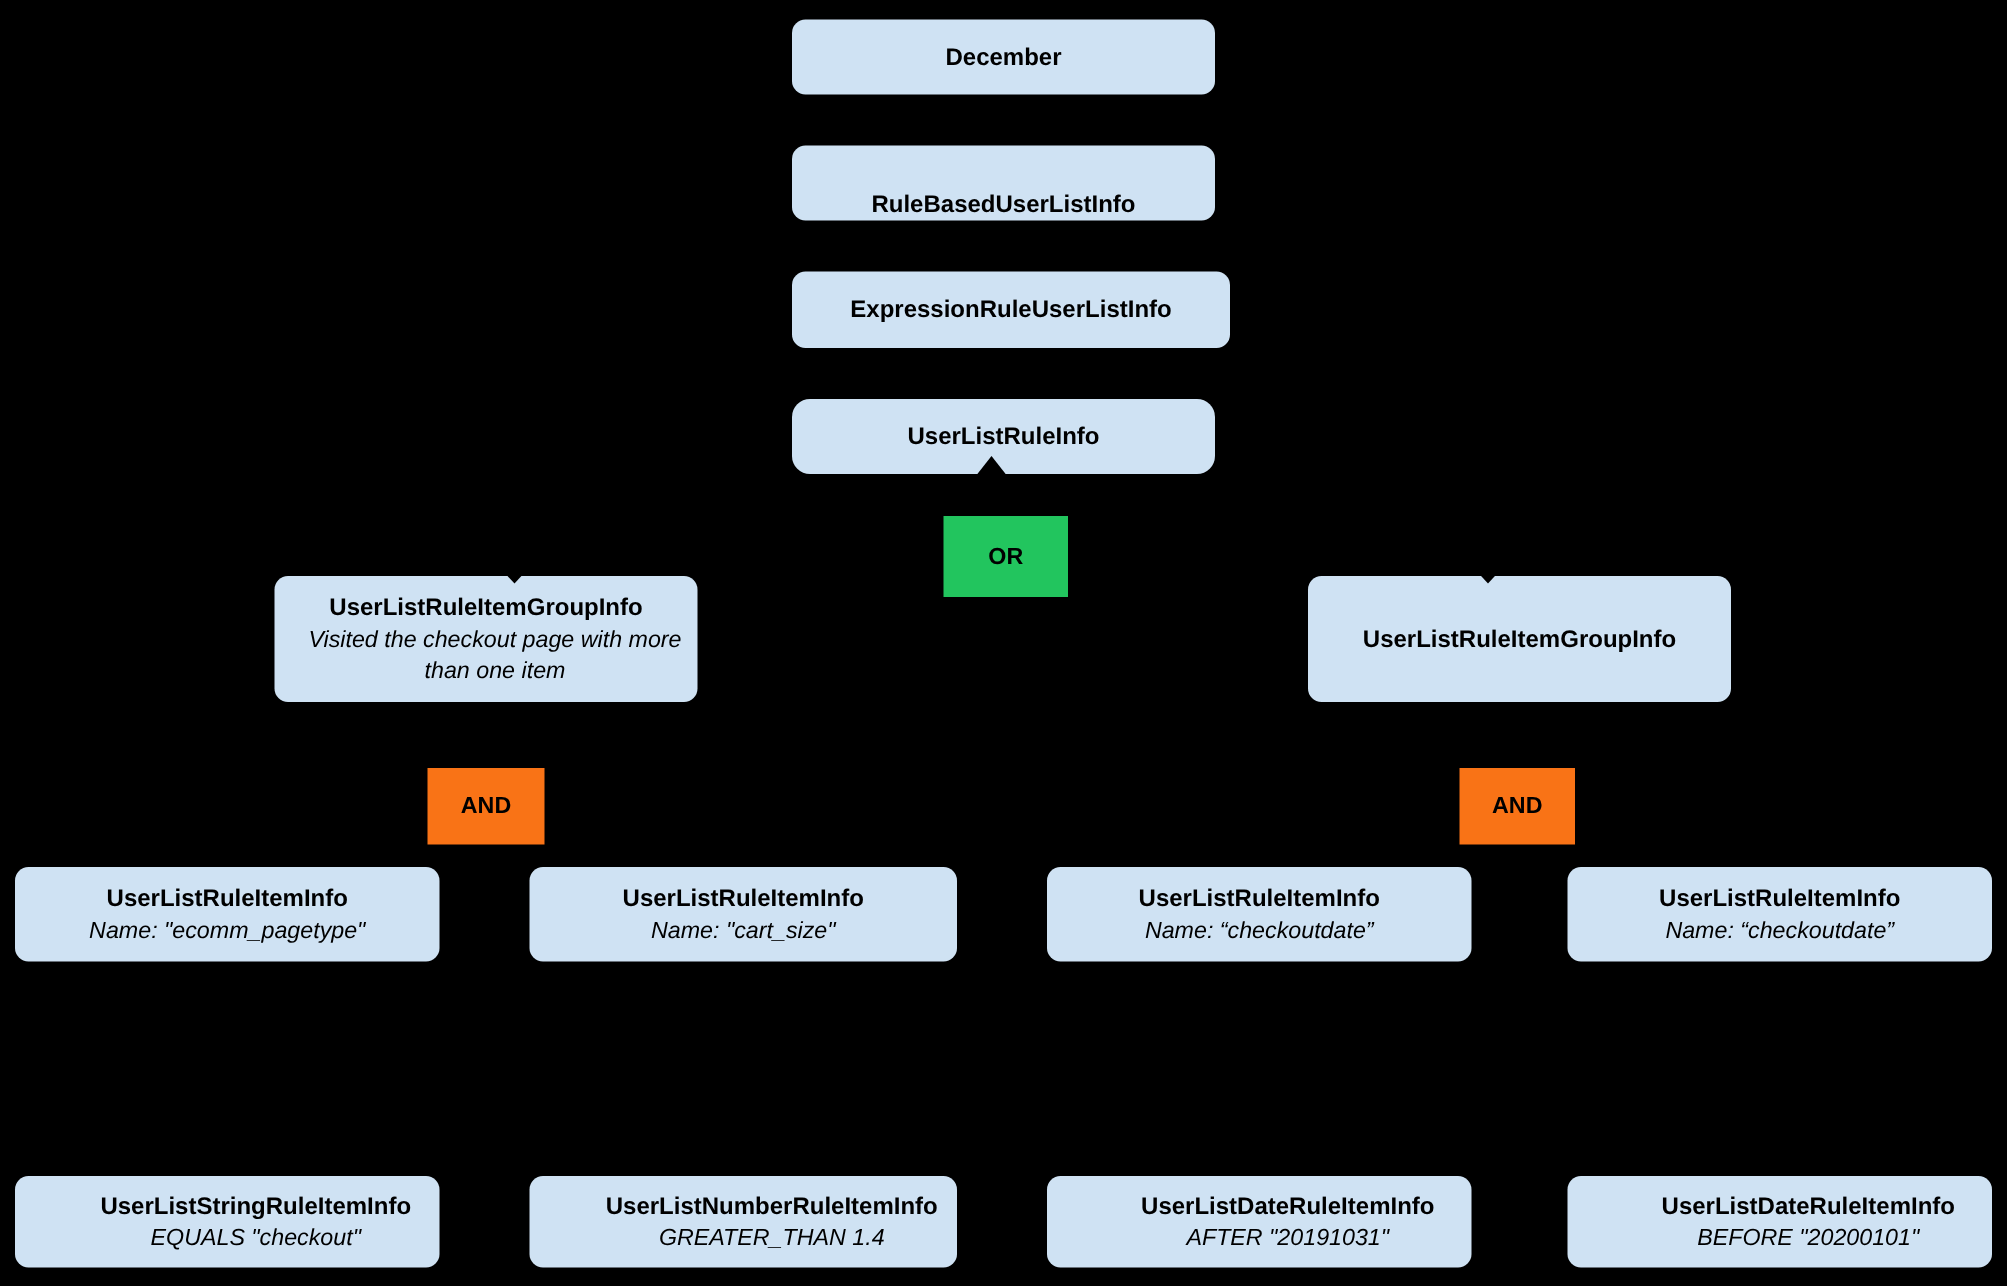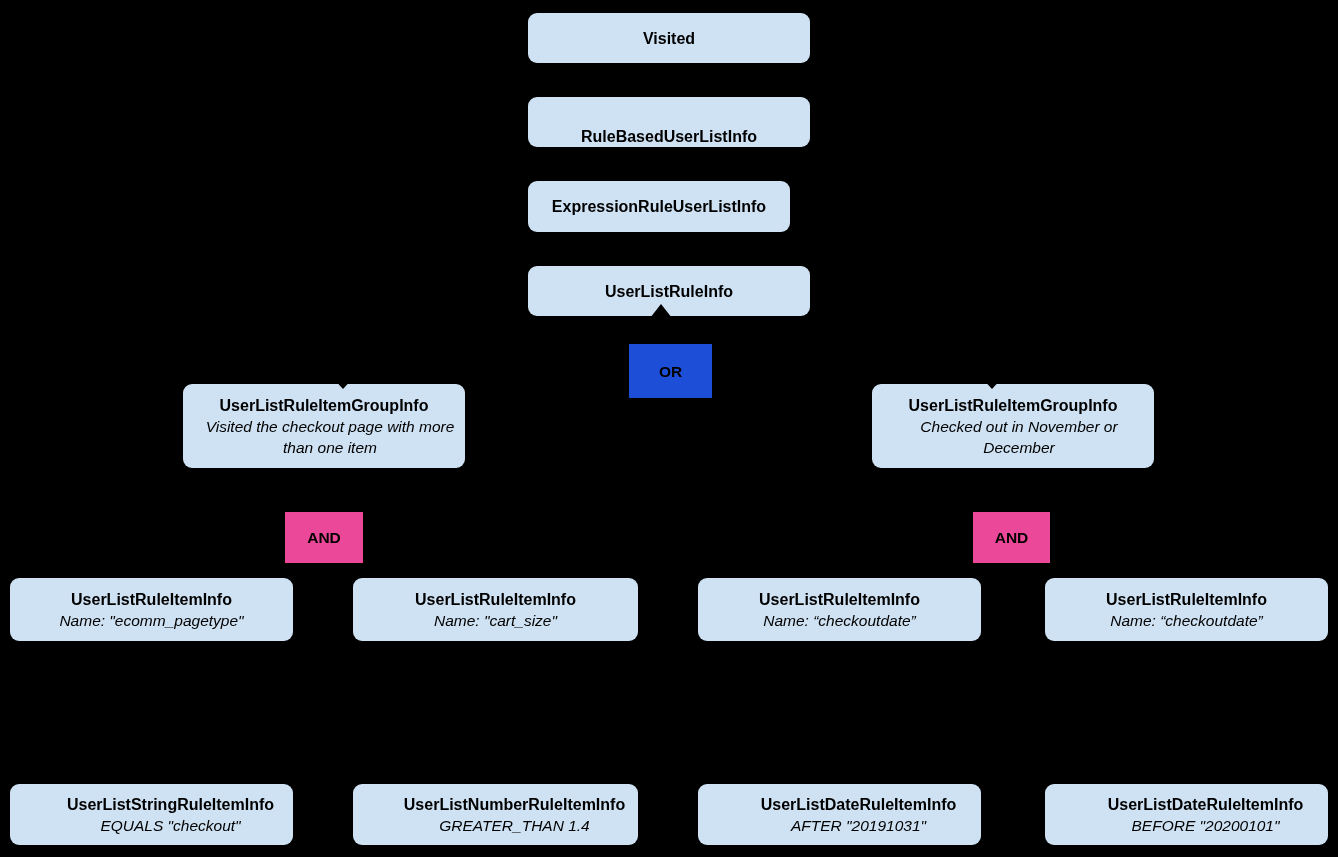--- a/index.html
+++ b/index.html
@@ -22,41 +22,41 @@
     border-radius: 9px;
     display: flex;
     flex-direction: column;
     align-items: center;
     justify-content: center;
     text-align: center;
     box-sizing: border-box;
   }
   .op {
     border-radius: 0;
-    background: #ec4899;
+    background: #f97316;
   }
-  .op-or { background: #1d4ed8; }
+  .op-or { background: #22c55e; }
   .title {
     font-weight: 700;
     font-size: 16px;
     line-height: 21px;
   }
   .op .title { font-size: 15.5px; }
   .desc {
     font-style: italic;
     font-size: 15.5px;
     line-height: 21px;
   }
   .desc-narrow { max-width: 250px; margin-left: 12px; }
 
   
   .n-userlist   { left: 528px; top: 13px;  width: 282px; height: 50px; }
   .n-rulebased  { left: 528px; top: 97px;  width: 282px; height: 50px; justify-content: flex-end; }
-  .n-expression { left: 528px; top: 181px; width: 262px; height: 51px; }
-  .n-ulrule     { left: 528px; top: 266px; width: 282px; height: 50px; }
+  .n-expression { left: 528px; top: 181px; width: 292px; height: 51px; }
+  .n-ulrule     { left: 528px; top: 266px; width: 282px; height: 50px; border-radius: 12px; }
   .n-or         { left: 629px; top: 344px; width: 83px;  height: 54px; }
   .n-group-l    { left: 183px; top: 384px; width: 282px; height: 84px; }
   .n-group-r    { left: 872px; top: 384px; width: 282px; height: 84px; }
   .n-and-l      { left: 285px; top: 512px; width: 78px;  height: 51px; }
   .n-and-r      { left: 973px; top: 512px; width: 77px;  height: 51px; }
   .r3 { top: 578px; height: 63px; }
   .r4 { top: 784px; height: 61px; padding-left: 38px; }
   .c1 { left: 10px;   width: 283px; }
   .c2 { left: 353px;  width: 285px; }
   .c3 { left: 698px;  width: 283px; }
@@ -82,21 +82,21 @@
   .ah-parent  { left: 650px; top: 304px; }
   .ah-group-l { left: 331px; top: 376px; }
   .ah-group-r { left: 980px; top: 376px; }
 </style>
 </head>
 <body>
 
 <div id="canvas">
 
   <div class="node n-userlist">
-    <div class="title">Visited</div>
+    <div class="title">December</div>
   </div>
 
   <div class="node n-rulebased">
     <div class="title">RuleBasedUserListInfo</div>
   </div>
 
   <div class="node n-expression">
     <div class="title">ExpressionRuleUserListInfo</div>
   </div>
 
@@ -108,21 +108,20 @@
     <div class="title">OR</div>
   </div>
 
   <div class="node n-group-l">
     <div class="title">UserListRuleItemGroupInfo</div>
     <div class="desc desc-narrow">Visited the checkout page with more than one item</div>
   </div>
 
   <div class="node n-group-r">
     <div class="title">UserListRuleItemGroupInfo</div>
-    <div class="desc desc-narrow">Checked out in November or December</div>
   </div>
 
   <div class="node op n-and-l">
     <div class="title">AND</div>
   </div>
 
   <div class="node op n-and-r">
     <div class="title">AND</div>
   </div>
 

